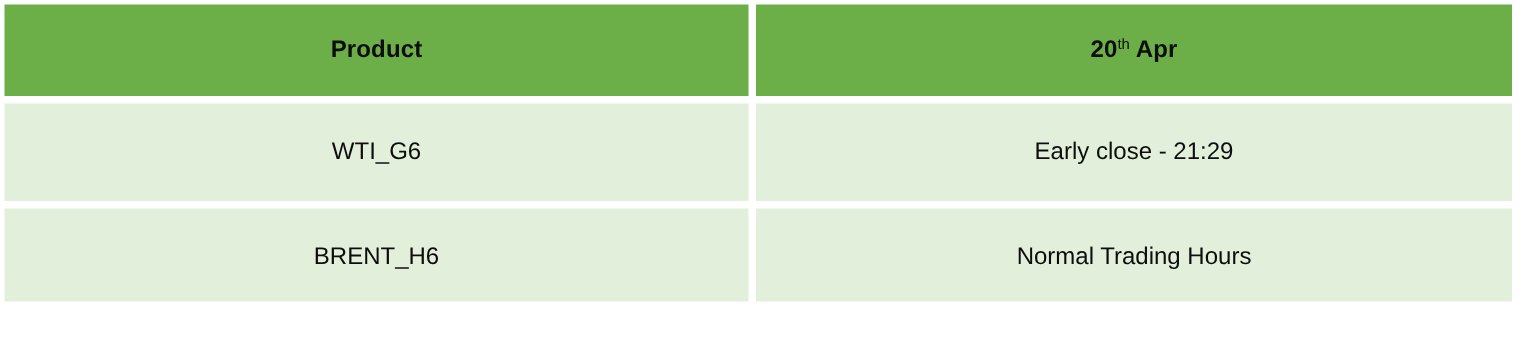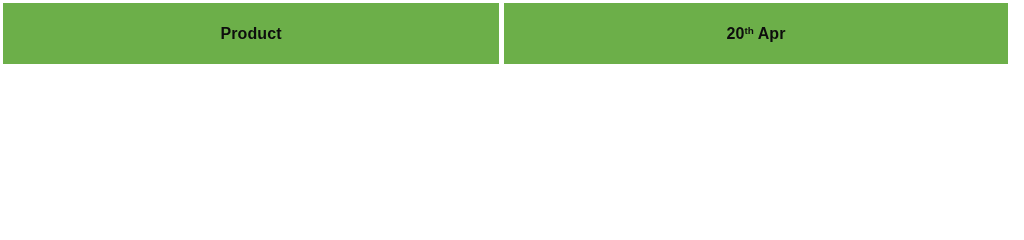--- a/index.html
+++ b/index.html
@@ -51,21 +51,21 @@
     background: #6CAF49;
     height: 61px;
     font-size: 16px;
     font-weight: bold;
     letter-spacing: 0.1px;
   }
 
   .ordinal-suffix {
     font-size: 0.62em;
     vertical-align: 0.52em;
-    font-weight: bold;
+    font-weight: normal;
     letter-spacing: 0;
   }
 
   
   .hours-table tbody td {
     background: #E2EFDA;
     height: 65px;
     font-size: 16px;
     font-weight: normal;
   }
@@ -81,15 +81,23 @@
     </colgroup>
     <thead>
       <tr>
         <th>Product</th>
         <th>
           <span>20</span><sup class="ordinal-suffix">th</sup><span> Apr</span>
         </th>
       </tr>
     </thead>
     <tbody>
+      <tr>
+        <td>WTI_G6</td>
+        <td>Early close - 21:29</td>
+      </tr>
+      <tr>
+        <td>BRENT_H6</td>
+        <td>Normal Trading Hours</td>
+      </tr>
     </tbody>
   </table>
 </div>
 
 </body></html>

